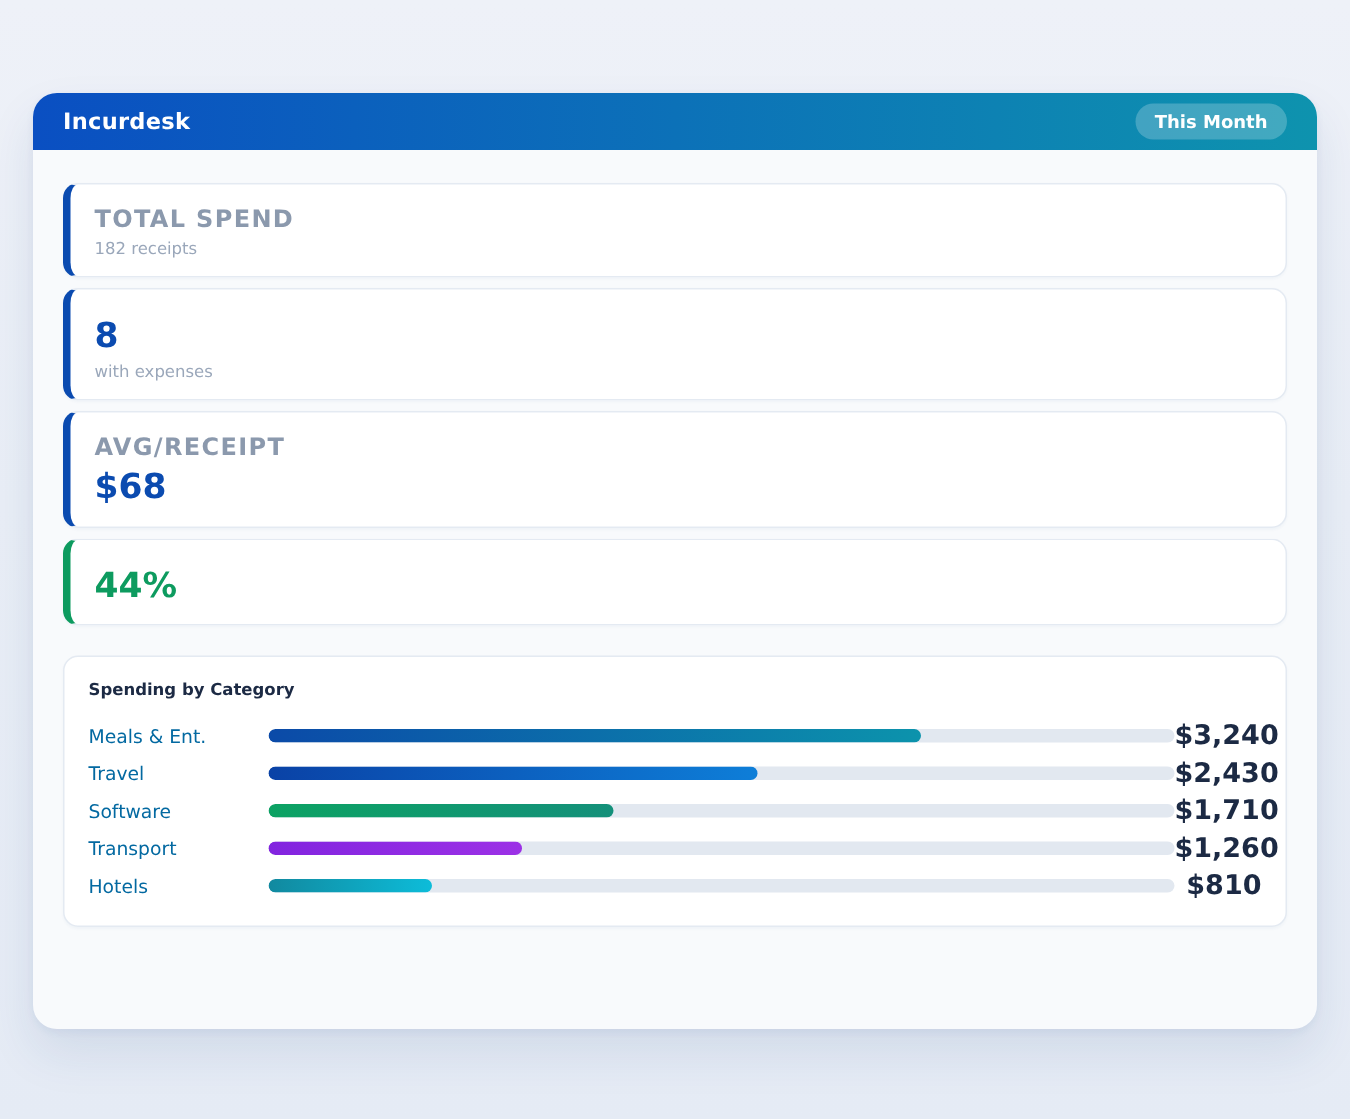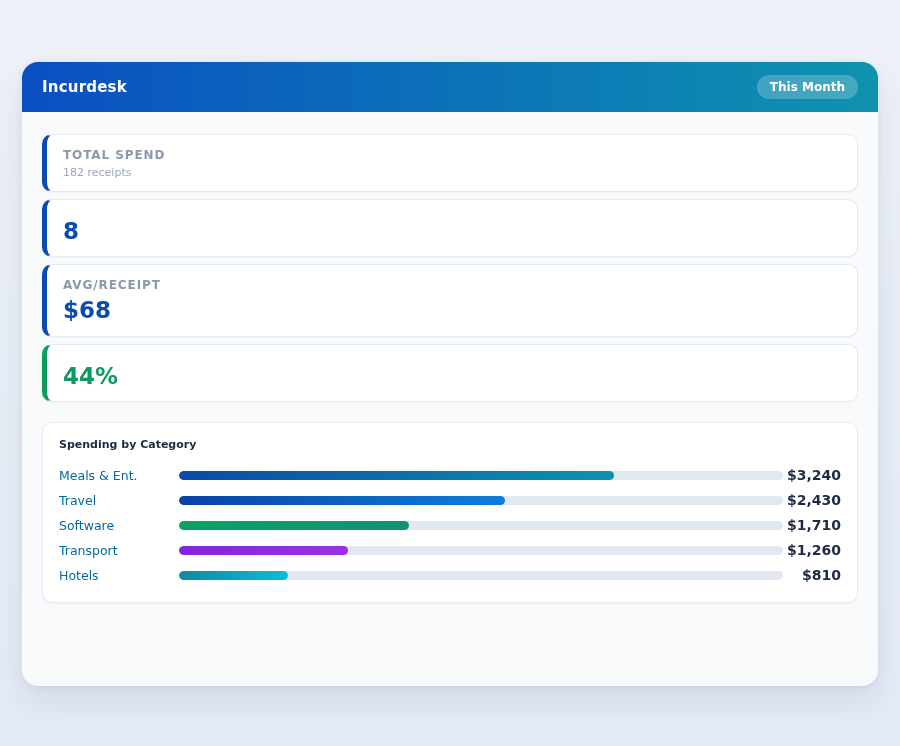--- a/index.html
+++ b/index.html
@@ -11,21 +11,21 @@
   }
   .panel {
     position: absolute;
     left: 22px; top: 62px;
     width: 856px; height: 624px;
     background: #f8fafc;
     border-radius: 16px;
     box-shadow: 0 16px 32px rgba(30, 64, 130, 0.10), 0 2px 6px rgba(30,64,130,0.06);
   }
   .app-header {
-    height: 50px;
+    height: 38px;
     border-radius: 16px 16px 0 0;
     background: linear-gradient(90deg, #0a4fc2 0%, #0e93ae 100%);
     display: flex;
     align-items: center;
     justify-content: space-between;
     padding: 0 20px;
   }
   .app-title {
     color: #ffffff;
     font-size: 15px;
@@ -47,21 +47,21 @@
   .stat-card {
     background: #ffffff;
     border: 1px solid #e4eaf2;
     border-left: 5px solid var(--accent, #0b4bb0);
     border-radius: 10px;
     padding: 13px 16px 12px 16px;
     margin-bottom: 7px;
     box-shadow: 0 1px 2px rgba(30,64,130,0.04);
   }
   .stat-label {
-    font-size: 12px;
+    font-size: 16px;
     font-weight: bold;
     color: #8b99ad;
     letter-spacing: 0.9px;
   }
   .stat-value {
     margin-top: 6px;
     font-size: 23px;
     font-weight: bold;
     color: var(--value-color, #0b4bb0);
     line-height: 1.1;
@@ -104,21 +104,21 @@
     overflow: hidden;
   }
   .bar-fill {
     height: 100%;
     border-radius: 5px;
   }
   .row-value {
     flex: 0 0 58px;
     width: 58px;
     text-align: right;
-    font-size: 14px;
+    font-size: 18px;
     font-weight: bold;
     color: #1c2a44;
   }
 </style>
 </head>
 <body>
 
 <div class="panel">
   <div class="app-header">
     <div class="app-title">Incurdesk</div>
@@ -127,20 +127,21 @@
 
   <div class="content">
 
     <div class="stat-card" style="--accent: #0b4bb0; --value-color: #0b4bb0;">
       <div class="stat-label">TOTAL SPEND</div>
       <div class="stat-sub">182 receipts</div>
     </div>
 
     <div class="stat-card" style="--accent: #0b4bb0; --value-color: #0b4bb0;">
       <div class="stat-value">8</div>
+      <div class="stat-sub">with expenses</div>
     </div>
 
     <div class="stat-card" style="--accent: #0b4bb0; --value-color: #0b4bb0;">
       <div class="stat-label">AVG/RECEIPT</div>
       <div class="stat-value">$68</div>
     </div>
 
     <div class="stat-card" style="--accent: #0d9b5f; --value-color: #0d9b5f;">
       <div class="stat-value">44%</div>
     </div>

